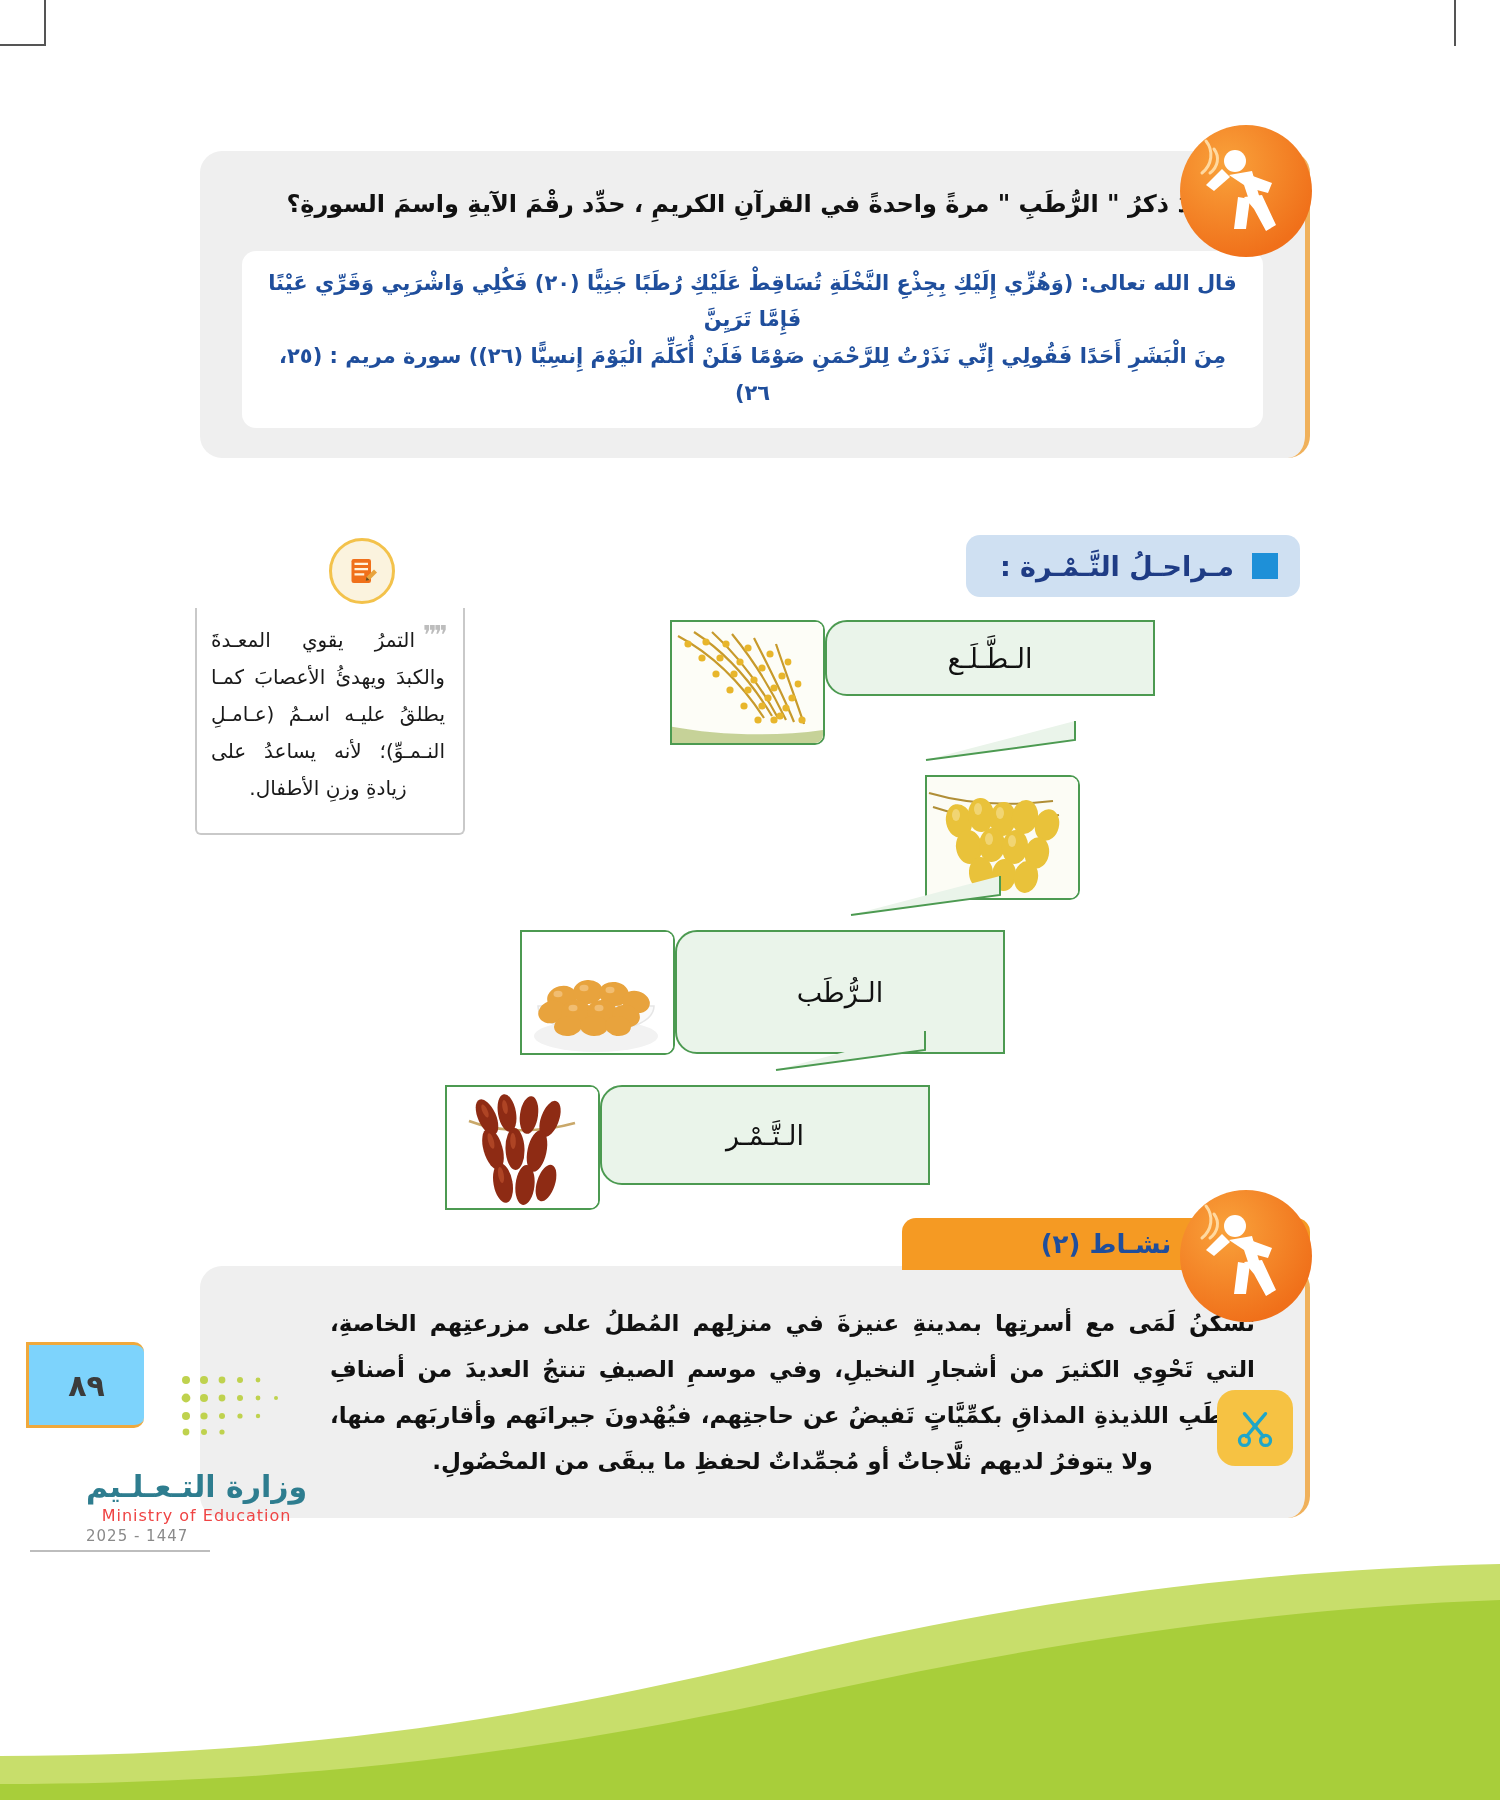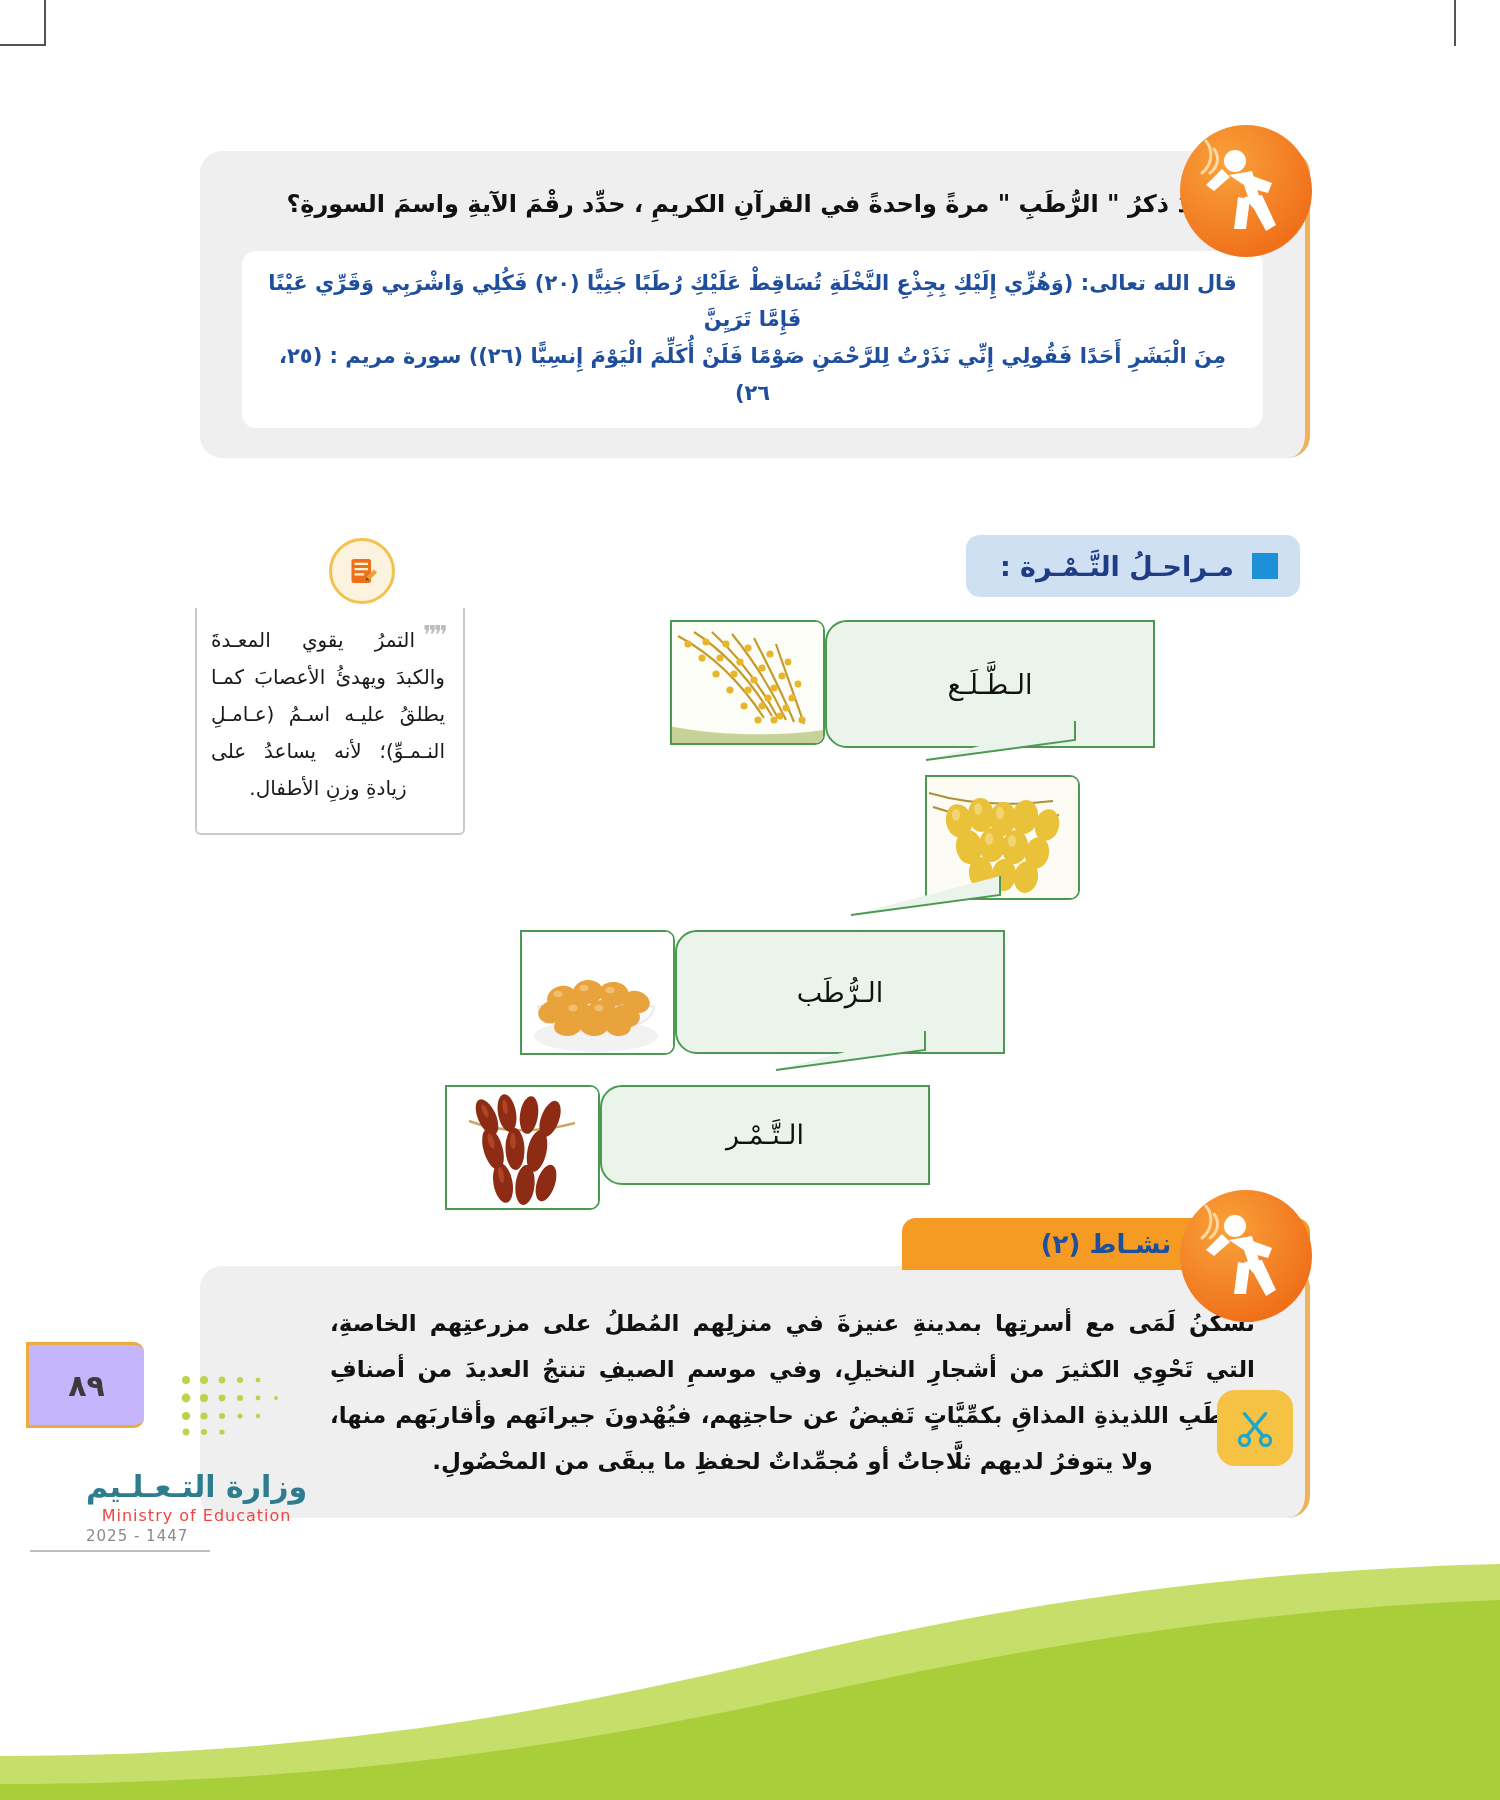--- a/index.html
+++ b/index.html
@@ -196,21 +196,21 @@
     left: 0; bottom: 0;
     width: 1500px; height: 240px;
     overflow: hidden;
   }
   .page-num-box {
     position: absolute;
     left: 26px;
     bottom: 372px;
     width: 118px;
     height: 86px;
-    background: #c4b5fd;
+    background: #7dd3fc;
     border: 3px solid #F0A93C;
     border-right: none;
     border-radius: 0 10px 10px 0;
     display: flex;
     align-items: center;
     justify-content: center;
     z-index: 6;
   }
   .page-num-box span {
     color: #3b3b3b;
@@ -339,21 +339,21 @@
   </div>
 
   <div class="side-note" style="right:1035px; top:608px; width:270px;">
     <p>
       <span class="quote-glyph">❞❞</span>
       <span>التمرُ يقوي المعـدةَ والكبدَ ويهدئُ الأعصابَ كمـا يطلقُ عليـه اسـمُ (عـامـلِ النـمـوِّ)؛ لأنه يساعدُ على زيادةِ وزنِ الأطفال.</span>
     </p>
   </div>
 
   <div class="stage" style="right:345px; top:620px;">
-    <div class="stage-label" style="width:330px; height:128px;">الـطَّـلَـع</div>
+    <div class="stage-label" style="width:330px; height:76px;">الـطَّـلَـع</div>
     <div class="stage-photo" style="width:155px; height:125px;">
       <div class="ph talaa">
         <svg viewBox="0 0 155 125" width="155" height="125" xmlns="http://www.w3.org/2000/svg" aria-hidden="true">
           <rect width="155" height="125" fill="#fdfdf7"></rect>
           <g stroke="#C79A2C" stroke-width="2.2" fill="none">
             <path d="M10 14 C40 30, 70 56, 96 96"></path>
             <path d="M26 10 C54 28, 80 54, 104 94"></path>
             <path d="M44 10 C66 30, 88 56, 110 96"></path>
             <path d="M64 12 C82 34, 100 60, 118 98"></path>
             <path d="M86 16 C98 40, 112 66, 126 100"></path>
@@ -465,21 +465,21 @@
             <ellipse cx="81" cy="76" rx="4.5" ry="3.2"></ellipse>
           </g>
         </svg>
       </div>
     </div>
   </div>
   <svg style="position:absolute; right:570px; top:1030px; z-index:1;" width="160" height="42" xmlns="http://www.w3.org/2000/svg">
     <path d="M155 1 L155 20 L6 40" fill="#EAF4EA" stroke="#4C9A51" stroke-width="2"></path>
   </svg>
 
-  <div class="stage" style="right:570px; top:1085px;font-family:Liberation Serif, serif;">
+  <div class="stage" style="right:570px; top:1085px;">
     <div class="stage-label" style="width:330px; height:100px;">الـتَّـمْـر</div>
     <div class="stage-photo" style="width:155px; height:125px;">
       <div class="ph tamr">
         <svg viewBox="0 0 155 125" width="155" height="125" xmlns="http://www.w3.org/2000/svg" aria-hidden="true">
           <rect width="155" height="125" fill="#ffffff"></rect>
           <g stroke="#C9A86A" stroke-width="2.6" fill="none">
             <path d="M26 34 C58 46, 96 46, 132 36"></path>
           </g>
           <g fill="#8E2B14">
             <ellipse cx="44" cy="30" rx="9" ry="19" transform="rotate(-24 44 30)"></ellipse>

